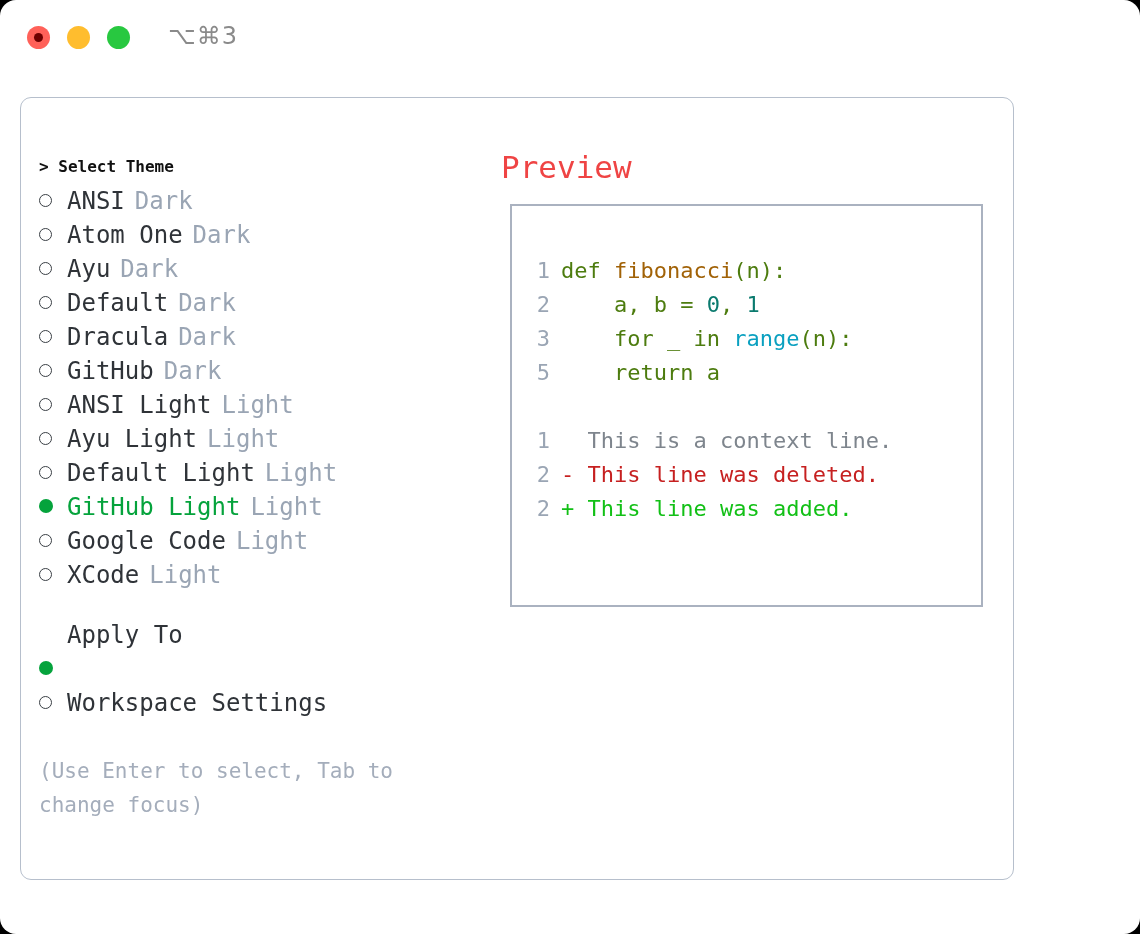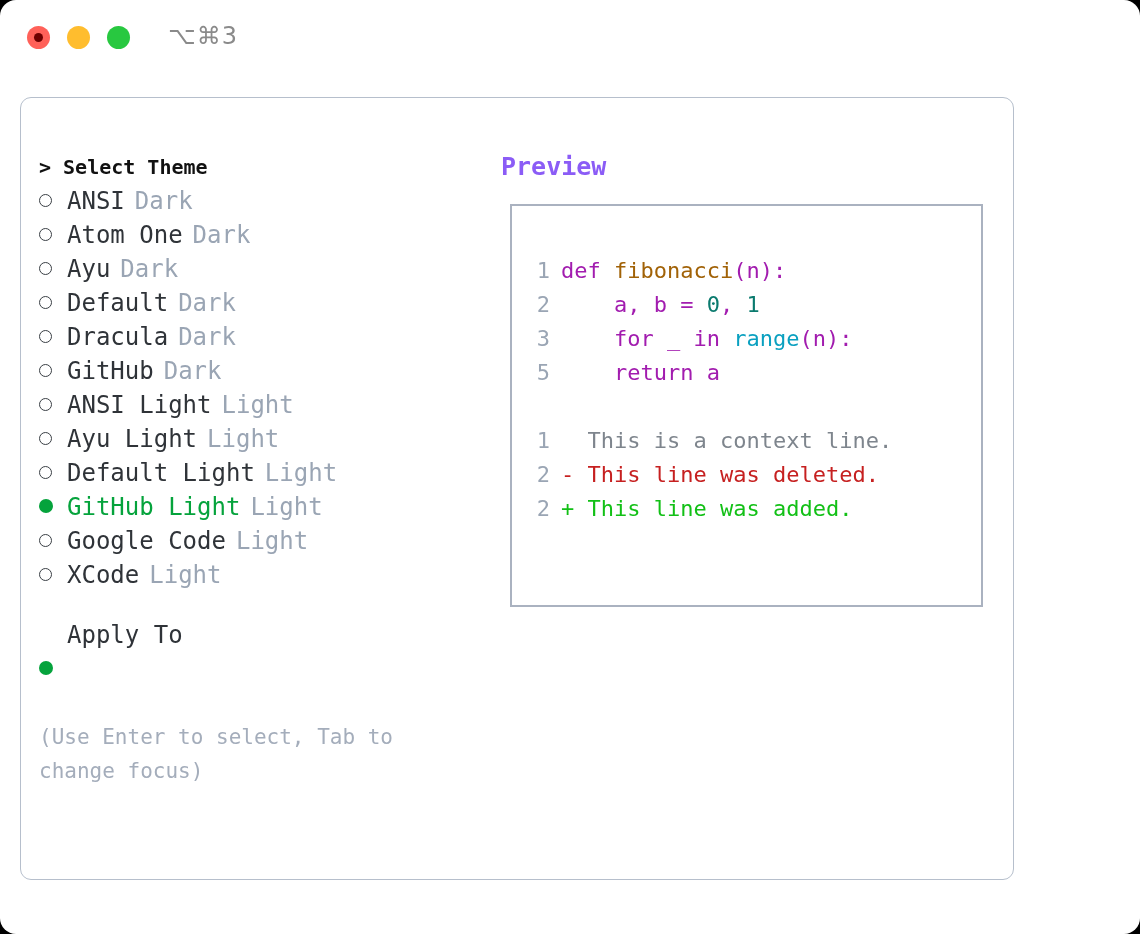--- a/index.html
+++ b/index.html
@@ -70,21 +70,21 @@
   }
 
   
   #theme-column {
     position: absolute;
     left: 18px;
     top: 52px;
     width: 440px;
   }
   .section-title {
-    font-size: 20px;
+    font-size: 16px;
     font-weight: bold;
     color: #111111;
     white-space: pre;
     line-height: 34px;
     height: 34px;
   }
   .opt-row {
     height: 34px;
     line-height: 34px;
     font-size: 24px;
@@ -137,23 +137,23 @@
   }
 
   
   #preview-column {
     position: absolute;
     left: 480px;
     top: 52px;
     width: 495px;
   }
   #preview-title {
-    font-size: 25px;
-    font-weight: bold;
-    color: #8b5cf6;
+    font-size: 31px;
+    font-weight: normal;
+    color: #ef4444;
     line-height: 34px;
     white-space: pre;
   }
   #preview-box {
     position: absolute;
     left: 9px;
     top: 54px;
     width: 473px;
     height: 403px;
     border: 2px solid #aab2c0;
@@ -172,21 +172,21 @@
     height: 34px;
     white-space: pre;
   }
   .lineno {
     display: inline-block;
     width: 24px;
     text-align: right;
     color: #9aa5b4;
     margin-right: 11px;
   }
-  .tok-plain { color: #a21caf; }
+  .tok-plain { color: #4d7c0f; }
   .tok-func  { color: #a16207; }
   .tok-num   { color: #0a7a6e; }
   .tok-call  { color: #0aa0c0; }
   .diff-gap  { height: 34px; }
   .diff-ctx  { color: #7e858d; }
   .diff-del  { color: #c62020; }
   .diff-add  { color: #12c016; }
 </style>
 </head>
 <body>
@@ -219,20 +219,21 @@
           <div class="opt-row"><span class="marker radio-off"></span><span class="opt-label">Default Light</span><span class="opt-tag">Light</span></div>
           <div class="opt-row selected"><span class="marker radio-on"></span><span class="opt-label">GitHub Light</span><span class="opt-tag">Light</span></div>
           <div class="opt-row"><span class="marker radio-off"></span><span class="opt-label">Google Code</span><span class="opt-tag">Light</span></div>
           <div class="opt-row"><span class="marker radio-off"></span><span class="opt-label">XCode</span><span class="opt-tag">Light</span></div>
         </div>
 
       <div id="apply-block">
         <div class="opt-row"><span class="marker blank"></span><span class="opt-label">Apply To</span></div>
         <div id="apply-list">
             <div class="opt-row selected"><span class="marker radio-on"></span></div>
+            <div class="opt-row"><span class="marker radio-off"></span><span class="opt-label">Workspace Settings</span></div>
           </div>
       </div>
 
       <div id="hint">(Use Enter to select, Tab to change focus)</div>
     </div>
 
     <div id="preview-column">
       <div id="preview-title">Preview</div>
 
       <div id="preview-box">

